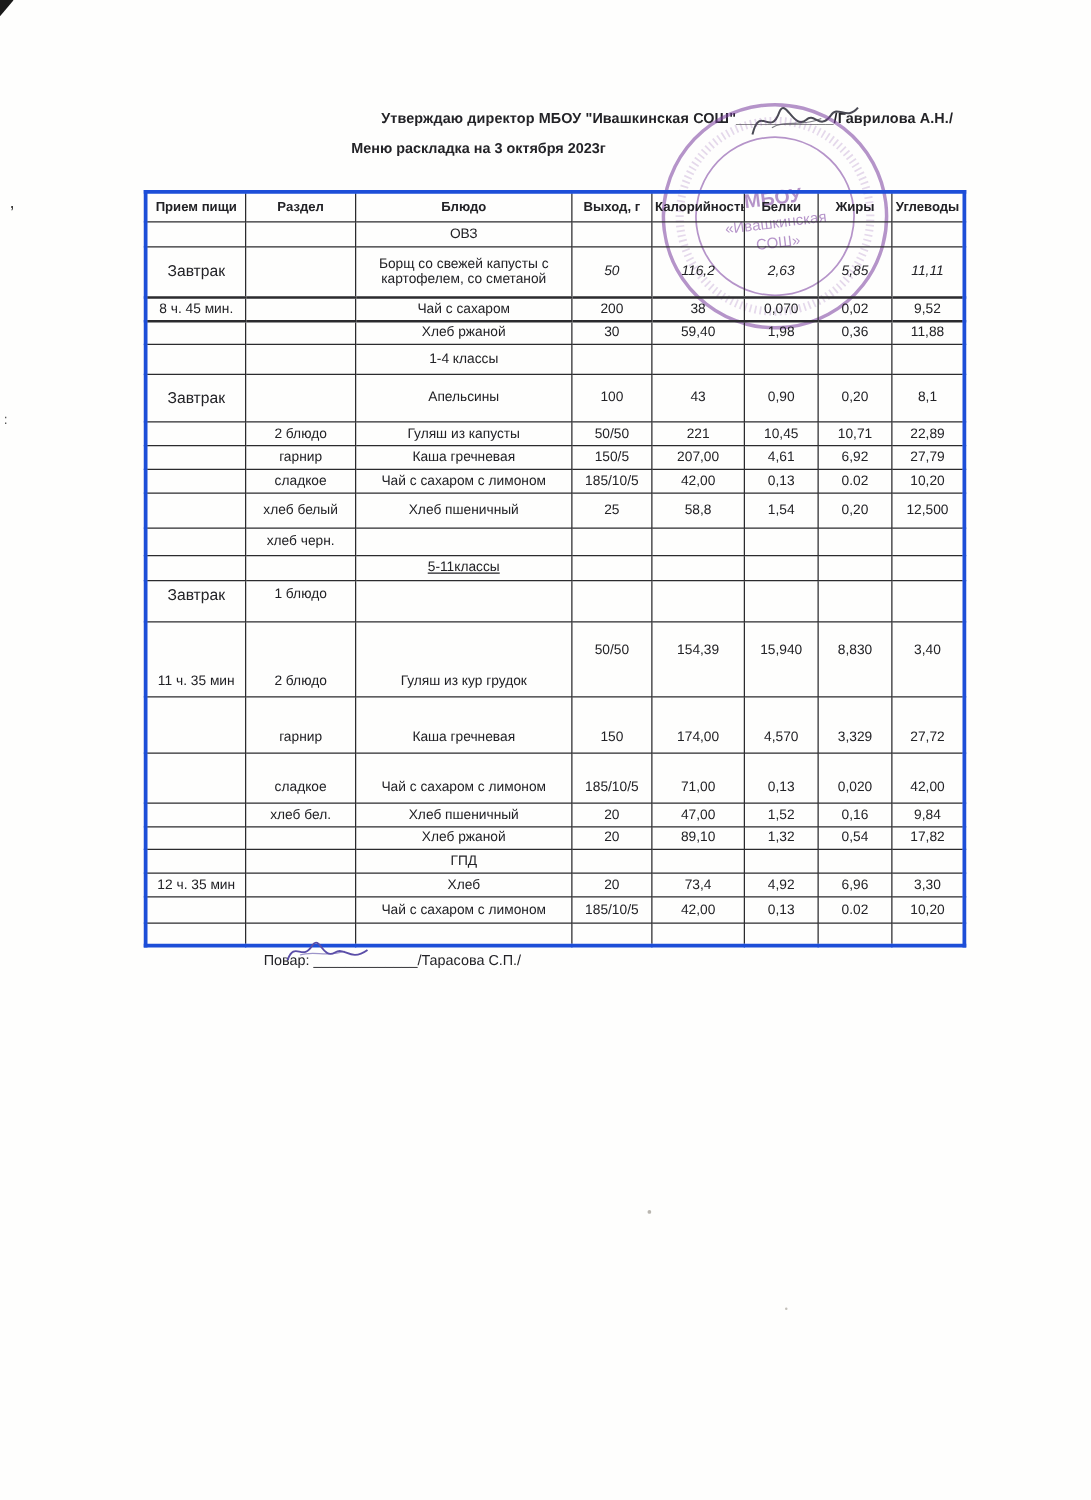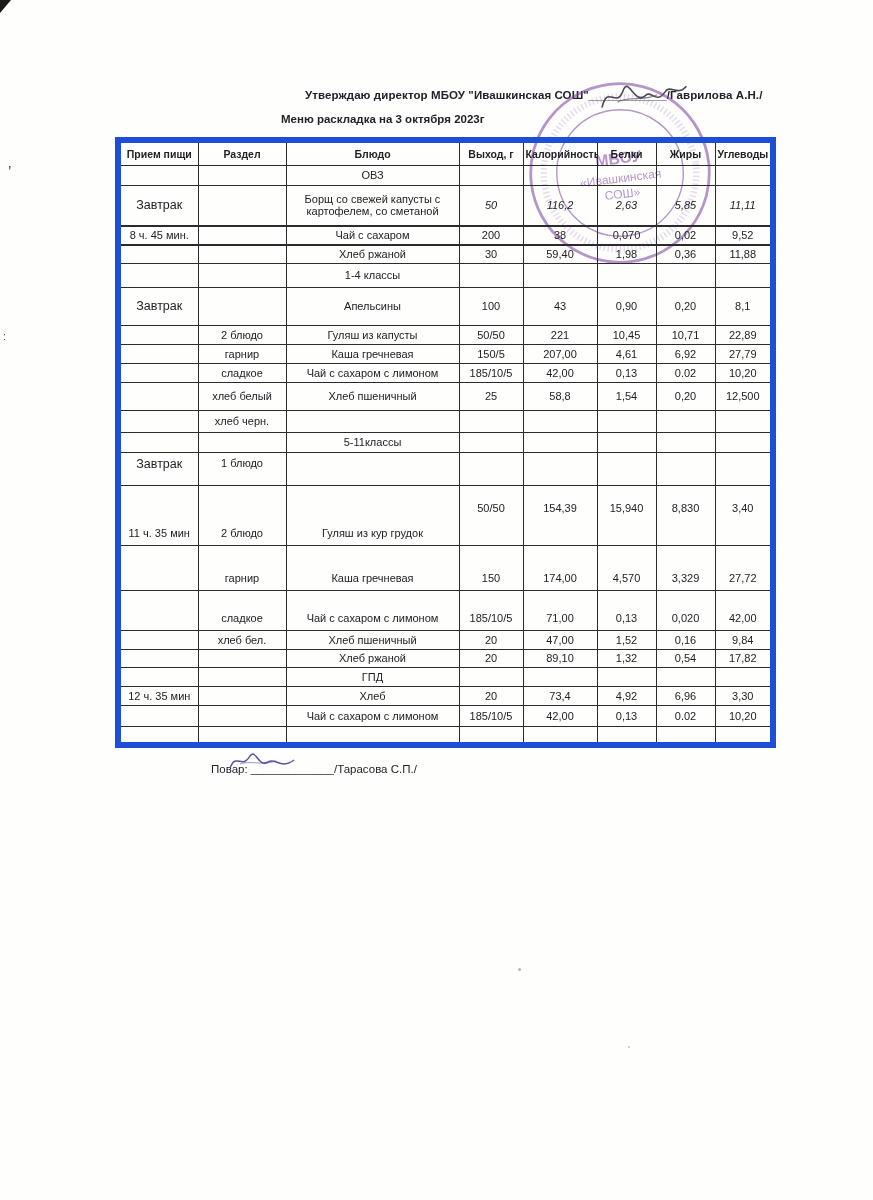--- a/index.html
+++ b/index.html
@@ -6,34 +6,34 @@
   .page {
     position:relative; width:873px; height:1200px; margin:0 auto;
     background:#fefefd; overflow:hidden;
     font-family:"Liberation Sans", sans-serif; color:#232327;
   }
   
   .approval { position:absolute; top:89px; left:305px; font-size:11.5px; font-weight:bold; letter-spacing:.1px; white-space:nowrap; }
   .doc-title { position:absolute; top:113px; left:281px; font-size:11.5px; font-weight:bold; }
   
   table.menu {
-    position:absolute; top:137px; left:115px; width:655px;
+    position:absolute; top:152px; left:115px; width:655px;
     border-collapse:collapse; table-layout:fixed;
     font-size:11px; color:#222226;
-    border:6px solid #1d4ed8;
+    border:3px solid #1d4ed8;
   }
   .menu th, .menu td {
     border:1px solid #2b2b2e; padding:0 2px;
     text-align:center; vertical-align:middle; overflow:hidden;
     font-weight:normal; line-height:1.15;
   }
   .menu th { height:22px; font-weight:bold; white-space:nowrap; font-size:10.5px; }
   tr.thick td { border-top-width:2px; border-bottom-width:2px;margin-top:44px; }
   .b { font-weight:bold; font-size:12.5px; }
-  .sec-bold { font-weight:bold; }
+  .sec-bold { font-weight:bold; text-decoration:underline; }
   .ct { vertical-align:top; padding-top:2px; }
   .cb { vertical-align:bottom; padding-bottom:3px;font-style:italic; }
   tr.vab td { vertical-align:bottom; padding-bottom:5px; }
   tr.vat td { vertical-align:top; padding-top:4px; }
   tr.vab td.vam { vertical-align:middle; padding-bottom:14px; }
   .h18{height:18px}.h19{height:19px}.h20{height:20px}.h21{height:21px}
   .h22{height:22px}.h24{height:24px}.h28{height:28px}.h33{height:33px}
   .h38{height:38px}.h40{height:40px}.h45{height:45px}.h60{height:60px}
   
   .stamp { position:absolute; left:527px; top:80px; width:186px; height:186px; opacity:.55; transform:rotate(-7deg); pointer-events:none; }

